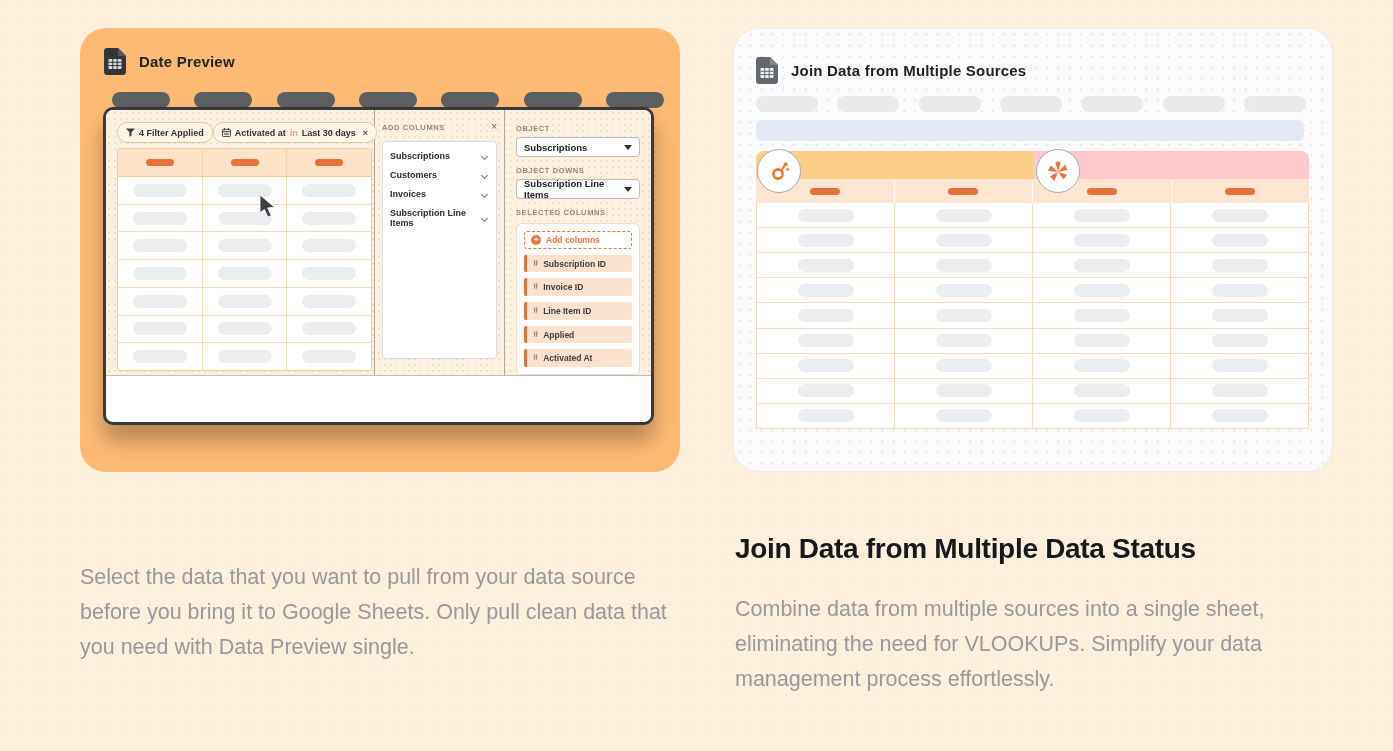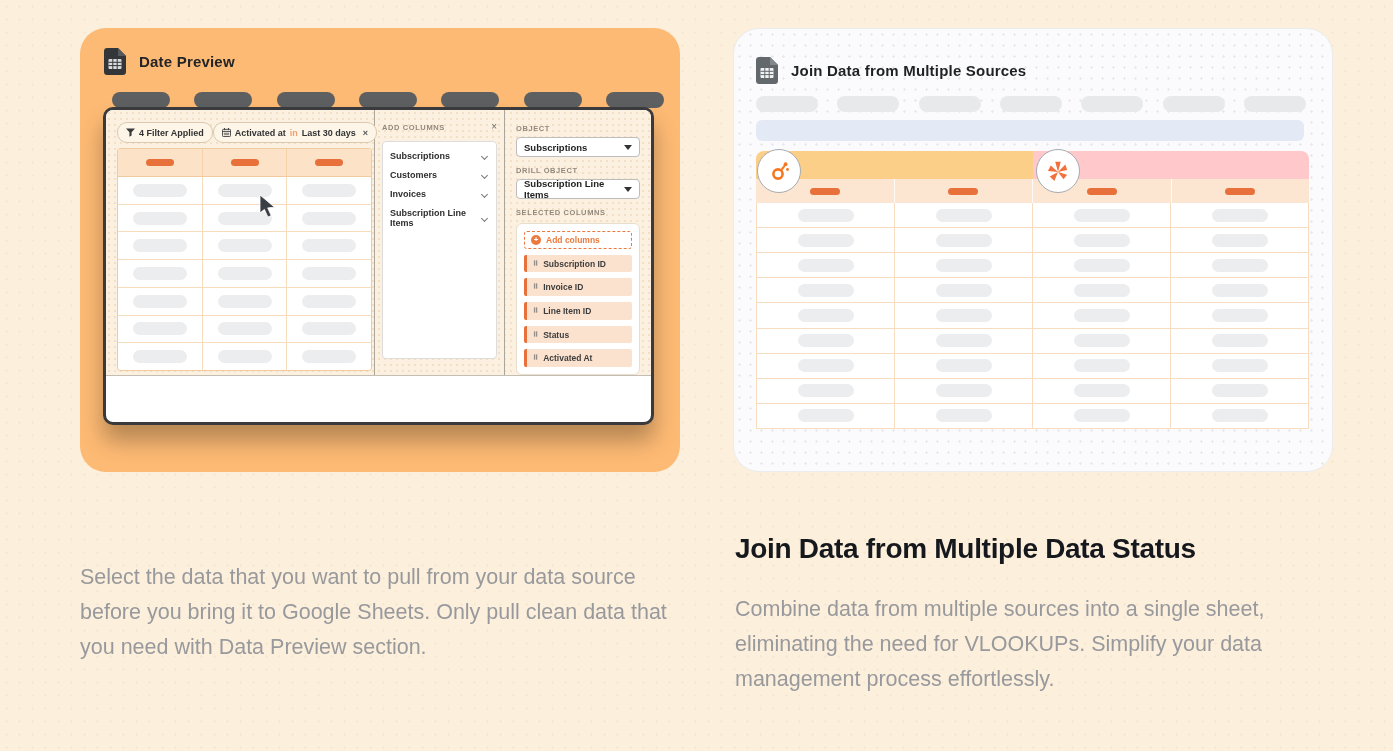--- a/index.html
+++ b/index.html
@@ -261,21 +261,21 @@
               </div>
           </div>
         </div>
 
         <div class="col-right">
           <div class="mini-label">OBJECT</div>
           <div class="select">
             <span>Subscriptions</span>
               <i class="caret"></i>
           </div>
-          <div class="mini-label lbl2">DRILL OBJECT</div>
+          <div class="mini-label lbl2">OBJECT DOWNS</div>
           <div class="select">
             <span>Subscription Line Items</span>
               <i class="caret"></i>
           </div>
           <div class="mini-label lbl2">SELECTED COLUMNS</div>
           <div class="sc-card">
             <button class="addcol-btn">
               <span class="plus-c">+</span>
               <span>Add columns</span>
             </button>
@@ -286,21 +286,21 @@
             <div class="sc-item">
                 <span class="drag">⠿</span>
                 <span>Invoice ID</span>
               </div>
             <div class="sc-item">
                 <span class="drag">⠿</span>
                 <span>Line Item ID</span>
               </div>
             <div class="sc-item">
                 <span class="drag">⠿</span>
-                <span>Status</span>
+                <span>Applied</span>
               </div>
             <div class="sc-item">
                 <span class="drag">⠿</span>
                 <span>Activated At</span>
               </div>
           </div>
         </div>
 
         <svg class="cursor" width="20" height="26" viewBox="0 0 20 26">
             <path d="M2 1 L16.5 13.2 L9.7 13.9 L13.2 21.6 L9.9 23.1 L6.4 15.4 L2 18.9 Z" fill="#3A3F45" stroke="#ffffff" stroke-width="0.8"></path>
@@ -495,20 +495,20 @@
               <path d="M0 1 L10 4 L6 9 Z"></path>
               <path d="M0 1 L-4 11 L-9 6 Z"></path>
               <path d="M0 1 L-11 0 L-8 -6 Z"></path>
             </g>
           </svg>
       </div>
     </div>
   </div>
 
   <div class="tsection ts-left">
-    <p>Select the data that you want to pull from your data source before you bring it to Google Sheets. Only pull clean data that you need with Data Preview section.</p>
+    <p>Select the data that you want to pull from your data source before you bring it to Google Sheets. Only pull clean data that you need with Data Preview single.</p>
   </div>
   <div class="tsection ts-right">
     <h2>Join Data from Multiple Data Status</h2>
     <p>Combine data from multiple sources into a single sheet, eliminating the need for VLOOKUPs. Simplify your data management process effortlessly.</p>
   </div>
 
 </div>
 
 </body></html>

